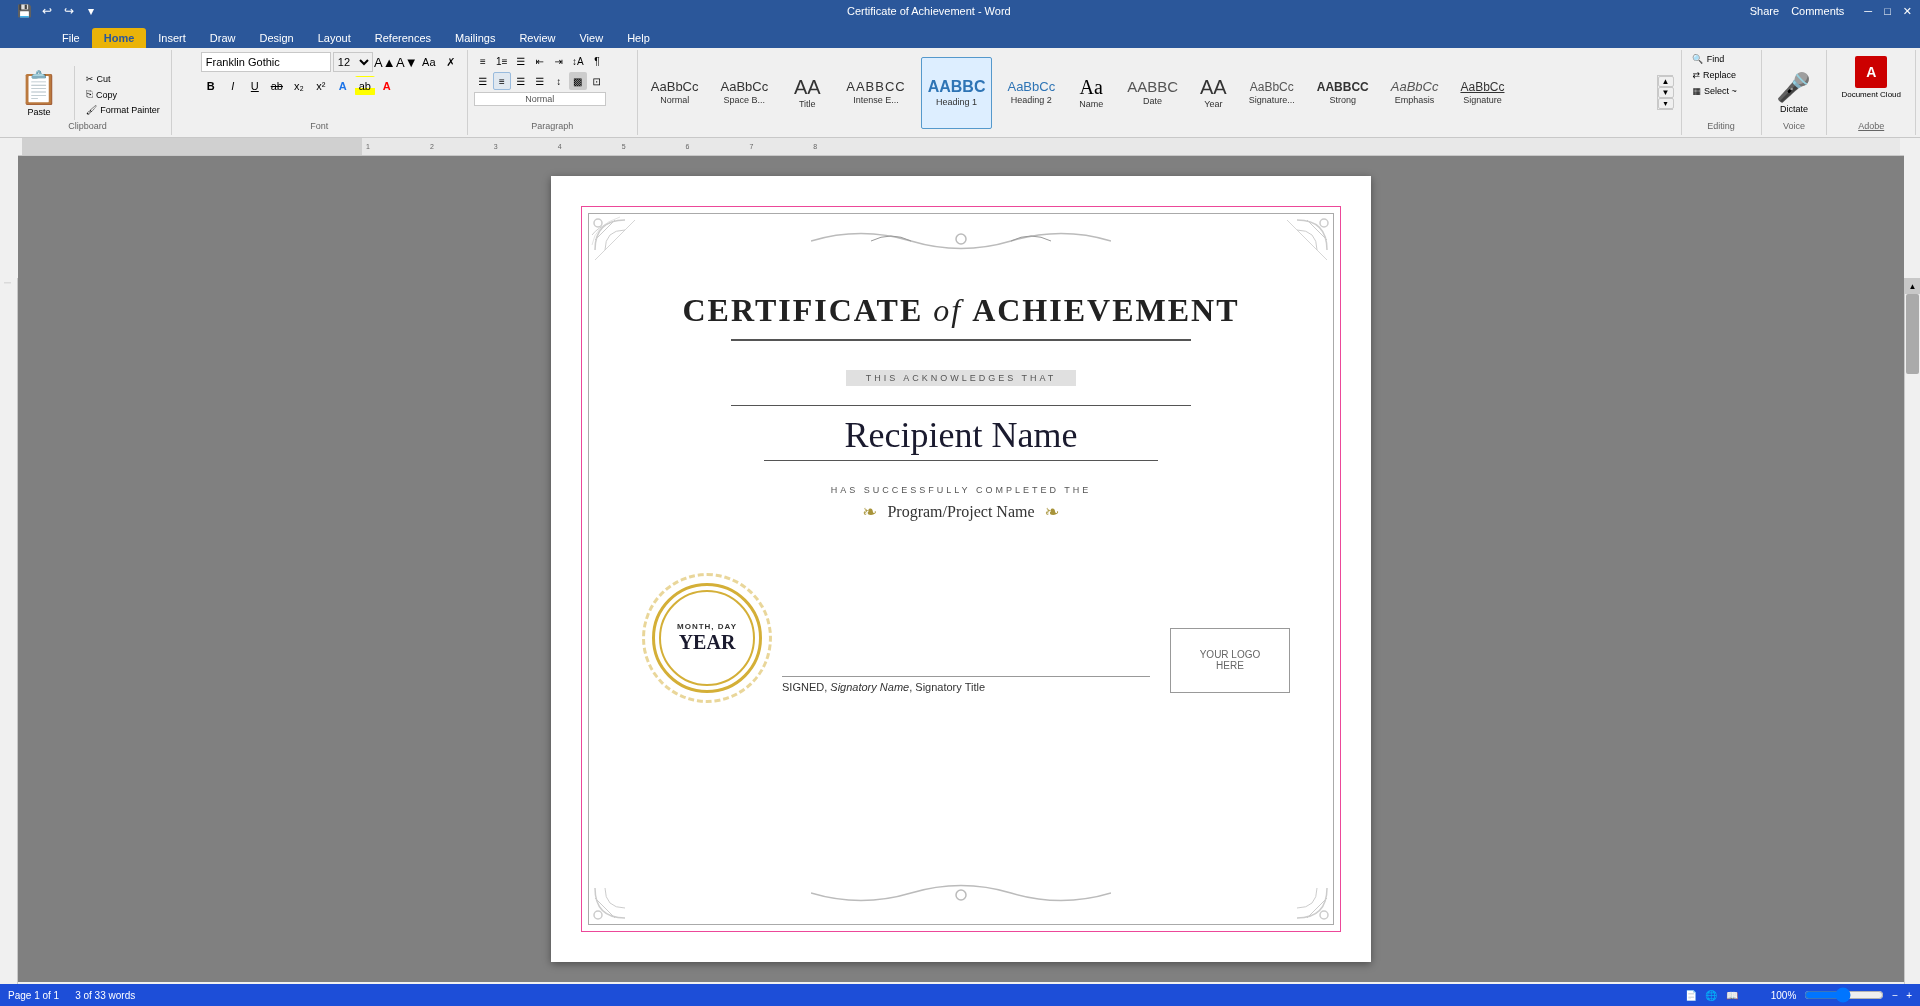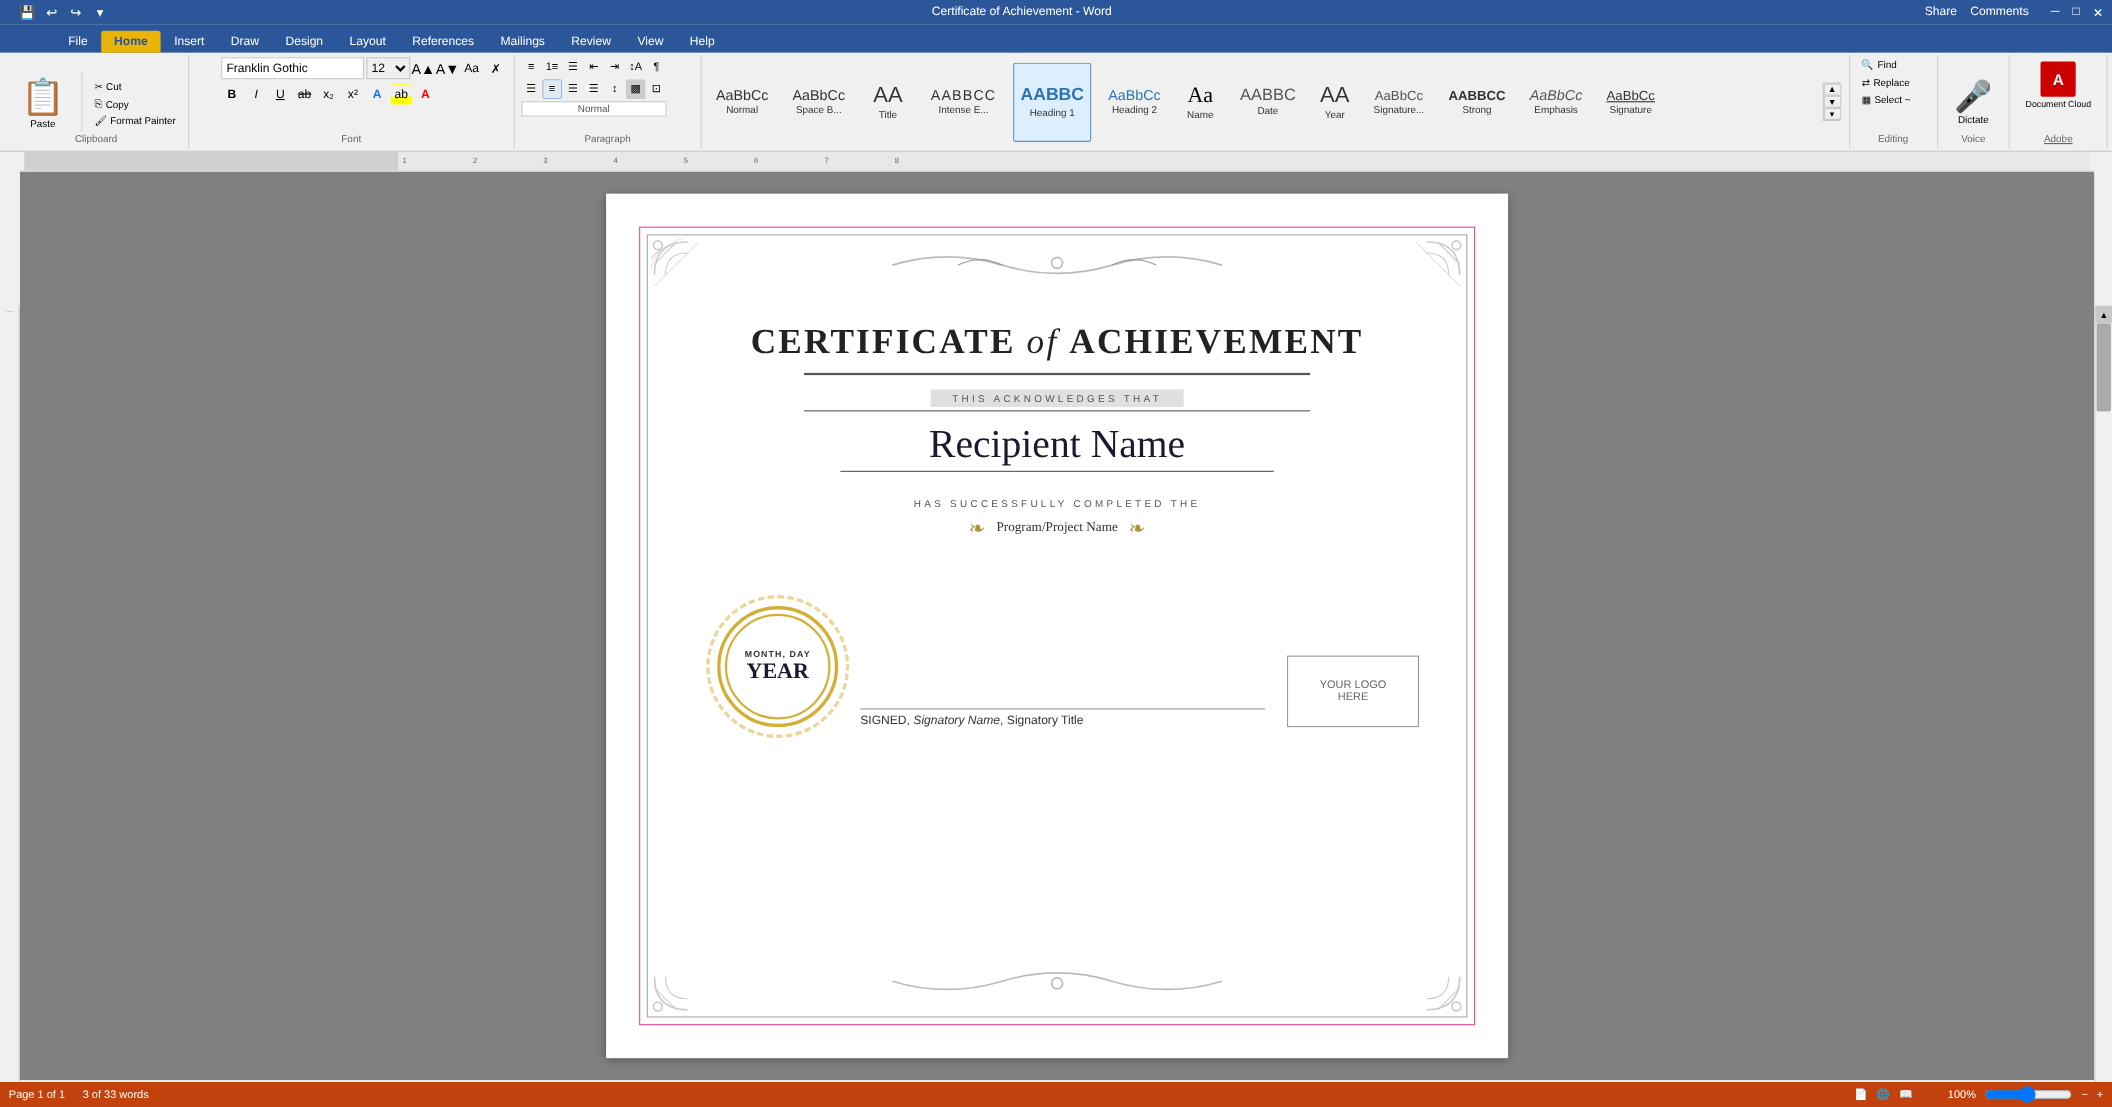--- a/index.html
+++ b/index.html
@@ -126,21 +126,21 @@
     }
     .style-item.active { background: #ddeeff; border-color: #5599cc; }
     .style-preview { font-size: 14px; line-height: 1; }
     .style-label { font-size: 9px; color: #333; margin-top: 2px; }
 
     
     .status-bar {
       position: fixed;
       bottom: 0;
       width: 100%;
-      background: #c2410c;
+      background: #1d4ed8;
       height: 22px;
       display: flex;
       align-items: center;
       padding: 0 8px;
       color: white;
       font-size: 10px;
       justify-content: space-between;
     }
 
     
@@ -239,21 +239,21 @@
       align-items: center;
       gap: 10px;
       margin-top: 6px;
     }
     .cert-ornament {
       color: #a8943a;
       font-size: 18px;
     }
     .cert-program {
       font-family: Georgia, serif;
-      font-size: 12px;
+      font-size: 16px;
       color: #333;
     }
 
     
     .cert-bottom {
       display: flex;
       align-items: flex-end;
       gap: 20px;
       margin-top: 60px;
       width: 100%;
@@ -741,21 +741,21 @@
               <circle cx="150" cy="18" r="5" fill="none" stroke="#bbb" stroke-width="1.5"></circle>
             </svg>
           </div>
 
           <div class="cert-title" style="margin-top:55px;">
             <span>CERTIFICATE</span>
             <em> <span>of</span> </em>
             <span>ACHIEVEMENT</span>
           </div>
 
-          <div style="display:flex;flex-direction:column;align-items:center;width:70%;margin-top:10px;">
+          <div style="display:flex;flex-direction:column;align-items:center;width:70%;margin-top:10px;gap:16px;">
             <div style="width:100%;height:2px;background:#555;margin-bottom:3px;"></div>
             <div class="cert-subtitle">THIS ACKNOWLEDGES THAT</div>
             <div style="width:100%;height:1px;background:#555;margin-top:3px;"></div>
           </div>
 
           <div class="cert-recipient">Recipient Name</div>
 
           <div style="width:60%;border-top:1px solid #555;margin:4px 0 12px 0;"></div>
 
           <div class="cert-completed">HAS SUCCESSFULLY COMPLETED THE</div>

